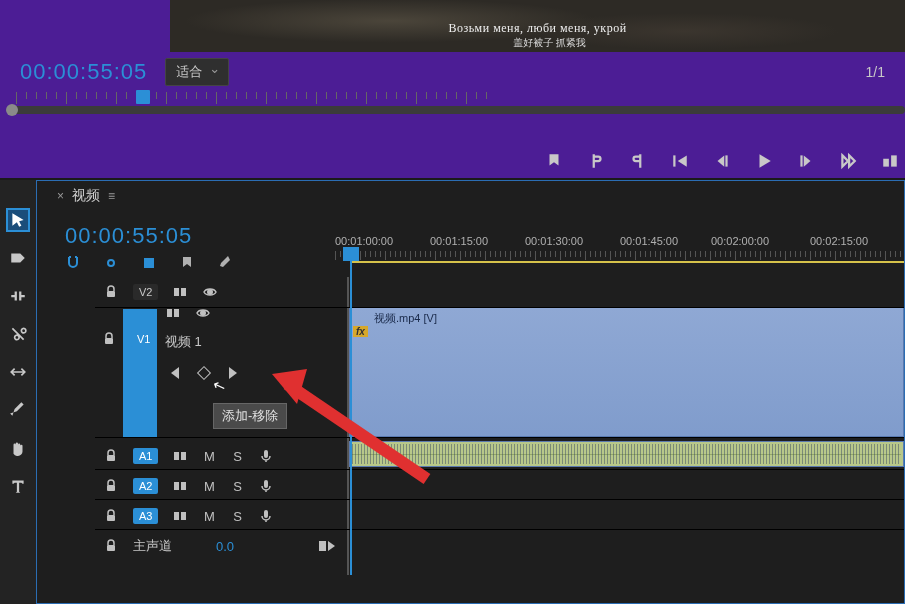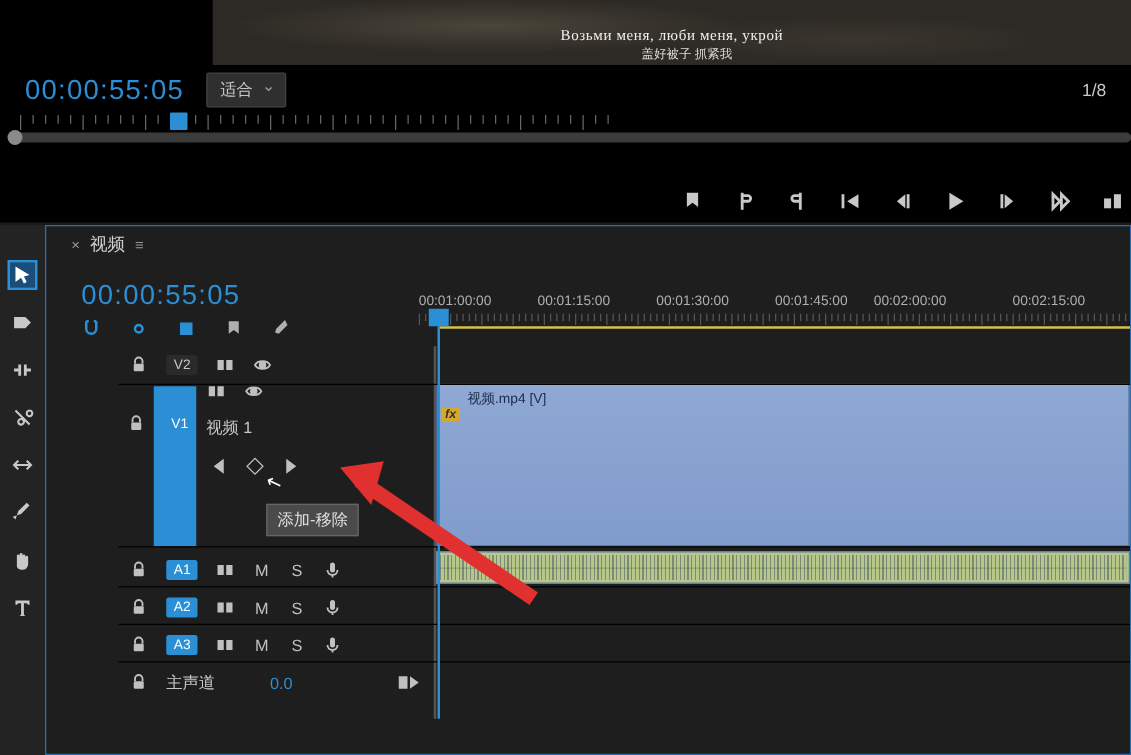--- a/index.html
+++ b/index.html
@@ -1,21 +1,21 @@
 <!DOCTYPE html>
 <html><head>
 <meta charset="utf-8">
 <style>
   * { margin: 0; padding: 0; box-sizing: border-box; font-family: "Segoe UI", Arial, sans-serif; }
   body { background: #1a1a1a; width: 905px; height: 604px; overflow: hidden; position: relative; }
 
   
   .top-row { display: flex; height: 178px; }
   .source-panel { width: 382px; background: #232323; position: relative; border-right: 2px solid #000; }
-  .program-panel { flex: 1; background: #000000; position: relative; }
+  .program-panel { flex: 1; background: #4c1d95; position: relative; }
 
   .src-time { color: #2b8fd6; font-size: 22px; position: absolute; top: 60px; right: 50px; font-weight: 400; letter-spacing: 1px; }
   .preview-sub1 { color:#eee; font-size:12px; font-family:serif; letter-spacing:0.5px; }
   .preview-wrap { position:absolute; top:0; right:0; left:170px; height:52px; overflow:hidden; }
   .preview-wrap::after{content:""; position:absolute; inset:0; background:
       radial-gradient(40% 60% at 30% 40%, rgba(120,110,90,.4), transparent 70%),
       radial-gradient(30% 50% at 70% 60%, rgba(80,70,60,.4), transparent 70%),
       #2d2a25;}
 
   .prog-controls-row { position:absolute; top:58px; left:0; right:0; display:flex; align-items:center; gap:18px; padding:0 20px; }
@@ -126,21 +126,21 @@
     <div class="preview-wrap">
       <div style="position:absolute;inset:0;z-index:1;display:flex;flex-direction:column;align-items:center;justify-content:flex-end;padding-bottom:2px;">
         <div class="preview-sub1">Возьми меня, люби меня, укрой</div>
         <div style="color:#ddd;font-size:10px;font-family:'SimSun',serif;margin-left:24px;">盖好被子 抓紧我</div>
       </div>
     </div>
 
     <div class="prog-controls-row">
       <div class="prog-time">00:00:55:05</div>
       <div class="fit-dd"><span>适合</span></div>
-      <div class="zoom-label">1/8</div>
+      <div class="zoom-label">1/1</div>
     </div>
 
     <div class="prog-ruler">
       <div class="ticks" id="prog-ticks">
           <span style="left: 0px; height: 12px;"></span>
           <span style="left: 10px; height: 7px;"></span>
           <span style="left: 20px; height: 7px;"></span>
           <span style="left: 30px; height: 7px;"></span>
           <span style="left: 40px; height: 7px;"></span>
           <span style="left: 50px; height: 12px;"></span>
@@ -431,21 +431,21 @@
           <i style="left: 545px;"></i>
           <i style="left: 550px; height: 9px;"></i>
           <i style="left: 555px;"></i>
           <i style="left: 560px;"></i>
           <i style="left: 565px;"></i>
         </div>
     <div class="lbl" style="left: 0px;">00:01:00:00</div>
         <div class="lbl" style="left: 95px; text-align: right;">00:01:15:00</div>
         <div class="lbl" style="left: 190px;">00:01:30:00</div>
         <div class="lbl" style="left: 285px;">00:01:45:00</div>
-        <div class="lbl" style="left: 364px;">00:02:00:00</div>
+        <div class="lbl" style="left: 376px;">00:02:00:00</div>
         <div class="lbl" style="left: 475px;">00:02:15:00</div>
       </div>
     <div class="tl-yellow"></div>
     <div class="tl-playhead"></div>
     <div class="tl-playhead-line"></div>
     <div class="separator"></div>
 
     <div class="tracks-header">
       <div class="trk-row">
         <span class="trk-ico"><svg viewBox="0 0 16 16">

